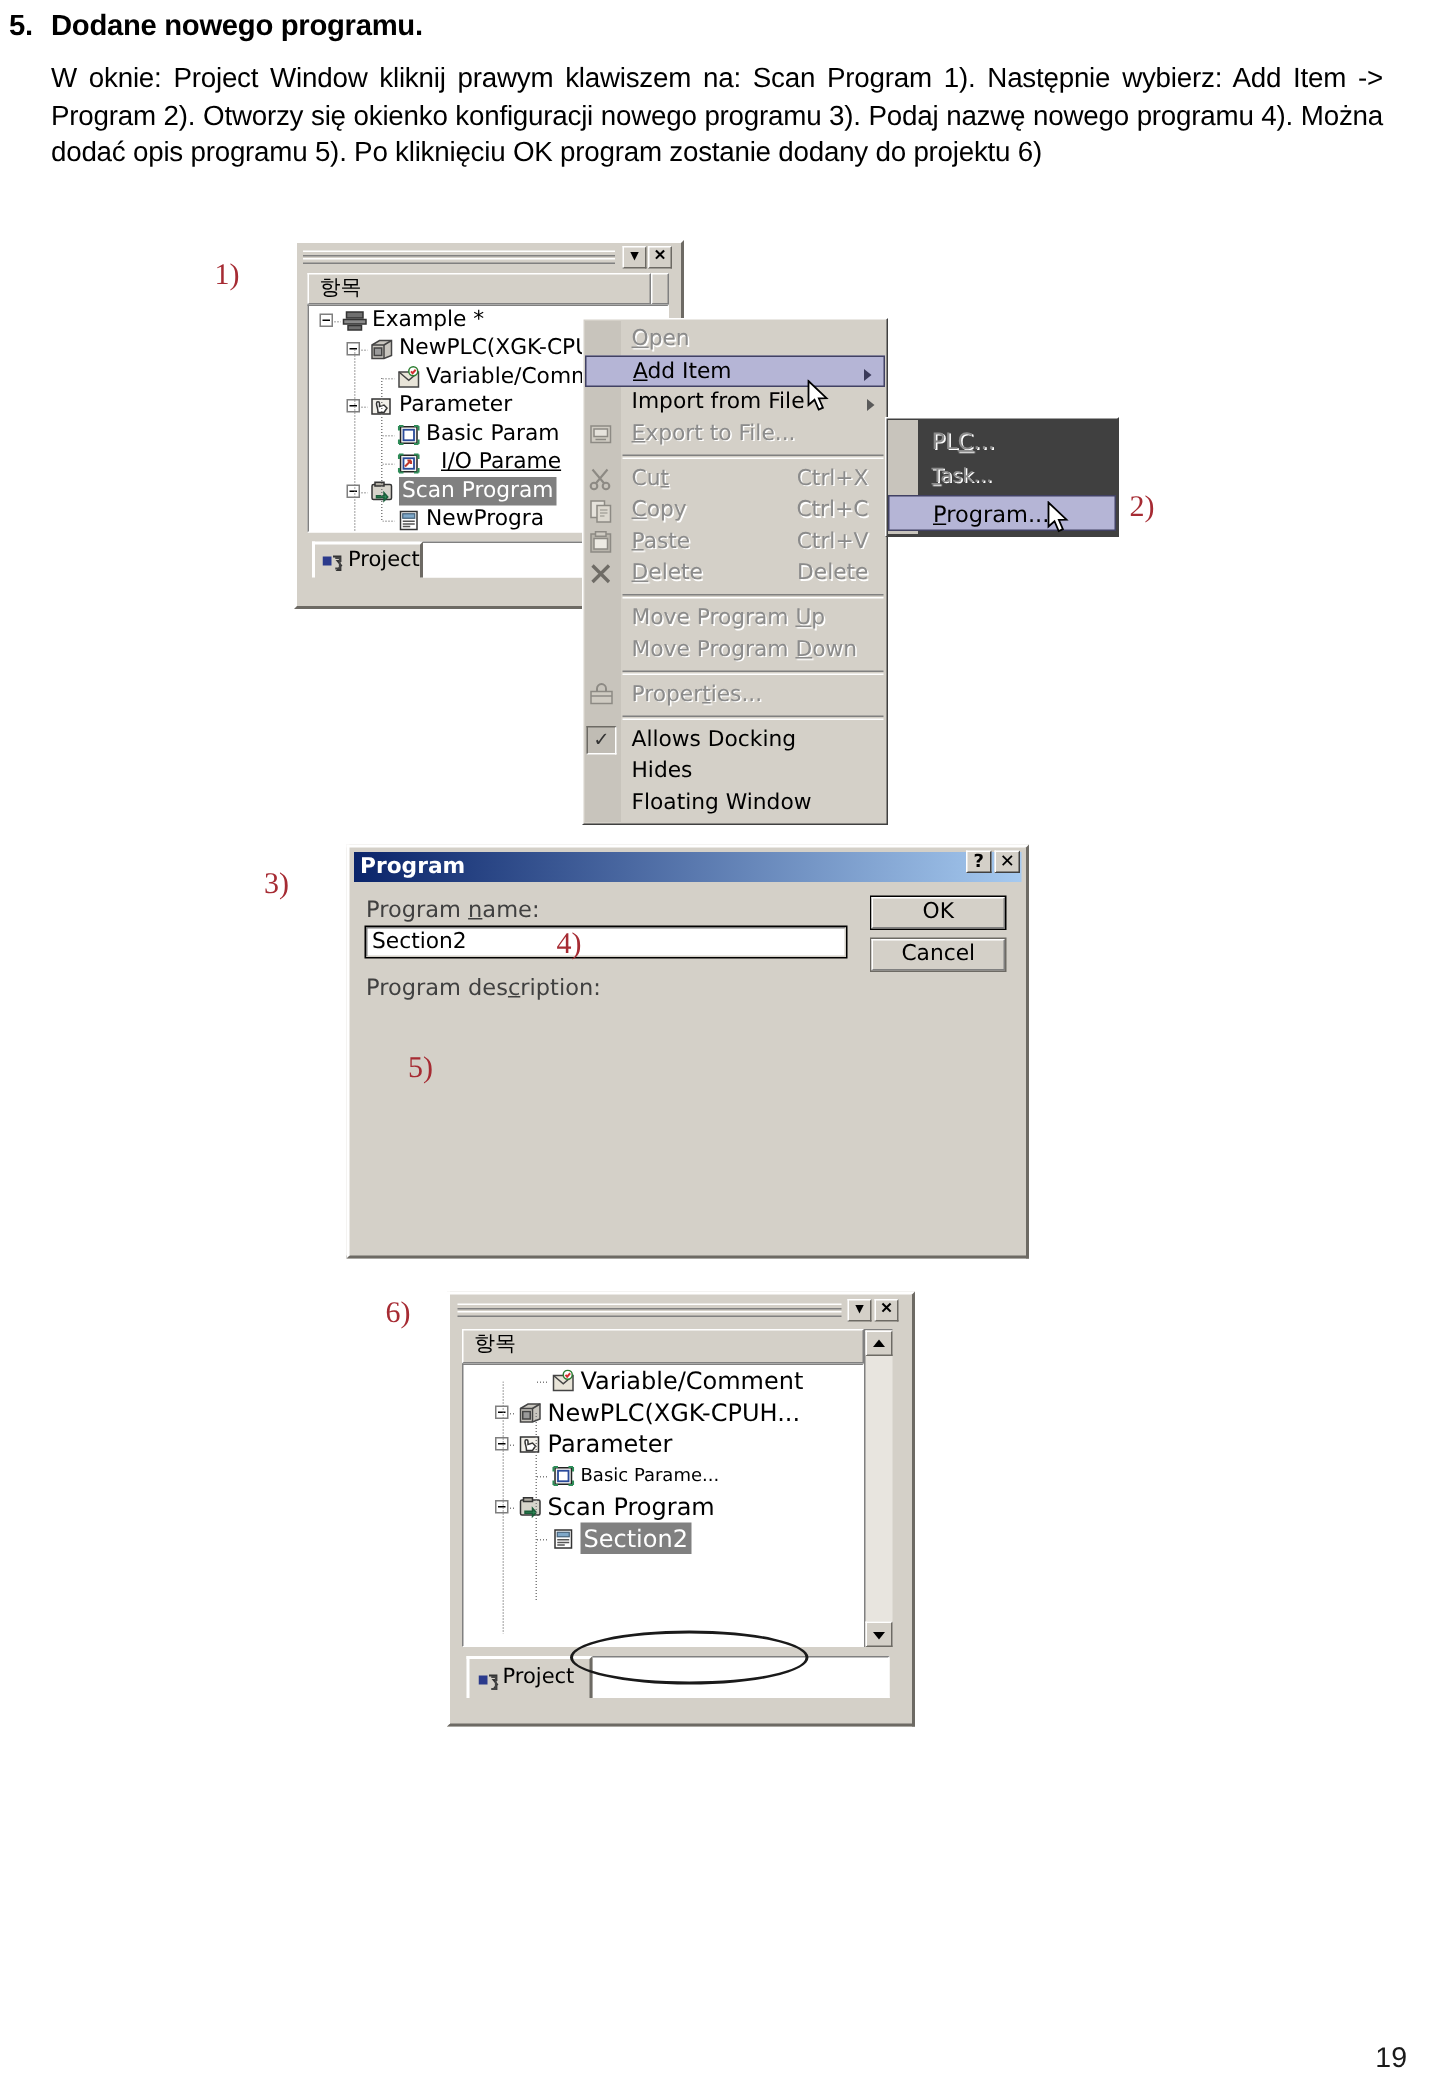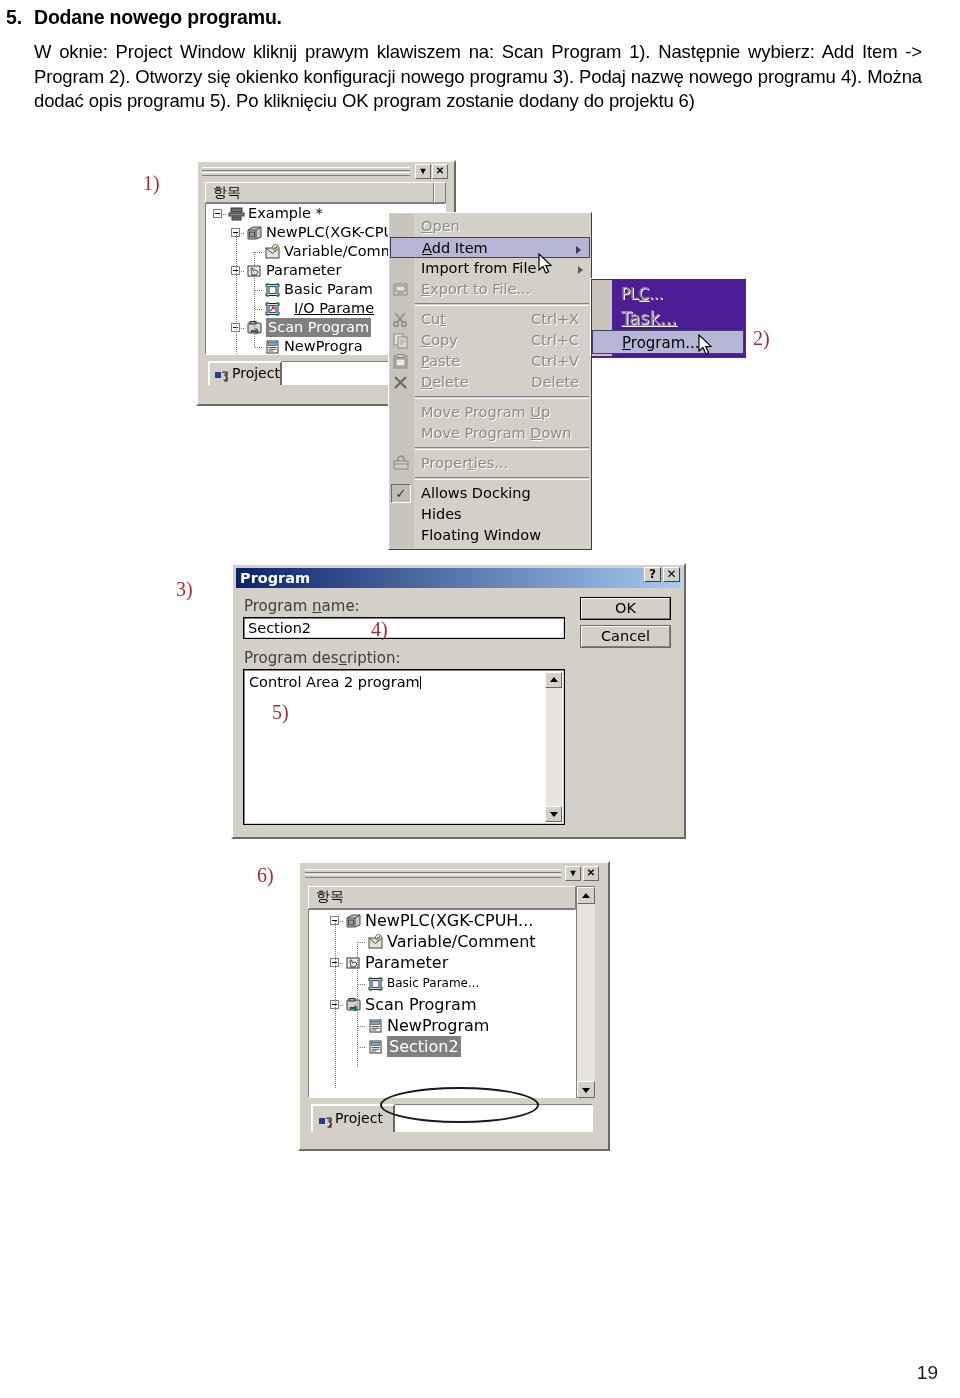--- a/index.html
+++ b/index.html
@@ -247,21 +247,21 @@
     background: #c0bcb4;
     border-top: 1px solid #6d6a64; border-left: 1px solid #6d6a64;
     border-right: 1px solid #ffffff; border-bottom: 1px solid #ffffff;
     box-sizing: border-box;
     text-align: center; font-size: 13px; line-height: 17px; color: #333;
   }
 
   
   #submenu {
     position: absolute;
-    background: #4c1d95;
+    background: #404040;
     box-sizing: border-box;
     border-top: 1px solid #ffffff;
     border-left: 1px solid #ffffff;
     border-right: 1px solid #404040;
     border-bottom: 1px solid #404040;
     font-family: "DejaVu Sans", sans-serif;
   }
   #submenu .gutter {
     position: absolute; left: 1px; top: 1px; bottom: 1px; width: 20px;
     background: #c8c4bc;
@@ -535,21 +535,21 @@
       <div class="mi"><span class="mi-check">✓</span><span>Allows Docking</span></div>
       <div class="mi"><span>Hides</span></div>
       <div class="mi"><span>Floating Window</span></div>
     </div>
 </div>
 
 <div id="submenu" style="left:590px; top:278px; width:156px;">
   <div class="gutter"></div>
   <div id="sub-items" style="position:relative; padding-top:3px; padding-bottom:3px;">
       <div class="mi disabled" style="padding-left: 30px; height: 24px; line-height: 24px; font-size: 15px;"><span>PL<u>C</u>...</span></div>
-      <div class="mi disabled" style="padding-left: 30px; height: 24px; line-height: 24px; font-size: 18px; text-decoration: underline;"><span><u>T</u>ask...</span></div>
+      <div class="mi disabled" style="padding-left: 30px; height: 24px; line-height: 24px; font-size: 13px;"><span><u>T</u>ask...</span></div>
       <div class="mi hl" style="padding-left: 29px; height: 24px; line-height: 24px; font-size: 15px;"><span><u>P</u>rogram...</span></div>
     </div>
 </div>
 
 <div class="ico" style="left:538px; top:253px; width:18px; height:24px; z-index:60;">
   <svg width="18" height="24" viewBox="0 0 18 24">
     <path d="M1 1 L1 17 L5 13.5 L7.8 20 L10.6 18.8 L7.9 12.6 L13 12.4 Z" fill="#ffffff" stroke="#000" stroke-width="1.2"></path>
   </svg>
 </div>
 <div class="ico" style="left:698px; top:334px; width:18px; height:24px; z-index:60;">
@@ -572,35 +572,20 @@
 
   <div class="dlg-label" style="left:11px; top:32px;">
     <span>Program </span><u>n</u><span>ame:</span>
   </div>
   <div class="dlg-input" style="left:11px; top:53px; width:320px; height:20px;">Section2</div>
 
   <div class="dlg-label" style="left:11px; top:84px;">
     <span>Program des</span><u>c</u><span>ription:</span>
   </div>
 
-  <div class="dlg-textarea" style="left:11px; top:105px; width:320px; height:154px;">
-    <div class="ta-text">
-      <span>Control Area 2 program</span><span class="ta-caret"></span>
-    </div>
-
-    <div class="sb-track" style="right:1px; top:1px; width:16px; bottom:1px;
-        background:#e8e5df;">
-      <div class="sb-btn" style="left:-1px; top:0; width:17px; height:16px;">
-        <span class="sb-arrow up"></span>
-      </div>
-      <div class="sb-btn" style="left:-1px; bottom:0; width:17px; height:16px;">
-        <span class="sb-arrow down"></span>
-      </div>
-    </div>
-  </div>
 
   <div class="dlg-btn" style="left:347px; top:32px; width:91px; height:23px;">
     <span class="innr"></span>
     <span style="position:relative;">OK</span>
   </div>
   <div class="dlg-btn" style="left:347px; top:60px; width:91px; height:23px; border-color:#6d6a64;">
     <span class="innr"></span>
     <span style="position:relative;">Cancel</span>
   </div>
 </div>
@@ -626,41 +611,41 @@
     <div class="sb-btn" style="left:0px; top:0px; width:18px; height:17px;">
       <span class="sb-arrow up"></span>
     </div>
     <div class="sb-btn" style="left:0px; bottom:0px; width:18px; height:17px;">
       <span class="sb-arrow down"></span>
     </div>
   </div>
 
   <div class="tree-area" id="tree-bot" style="left:8px; top:46px; width:268px; height:189px;">
       <div class="tree-row" style="height: 21px; line-height: 21px; font-size: 16px;">
+        <div class="tree-dotline-h" style="left: 49px; top: 11px; width: 8px;"></div>
+        <span class="ico" style="left: 58px; top: 3px; width: 17px; height: 16px;"><svg width="17" height="16" viewBox="0 0 17 16">
+            <rect x="2" y="4" width="13" height="10" fill="#e8e4d8" stroke="#444"></rect>
+            <path d="M2 4 L8.5 9.5 L15 4" fill="none" stroke="#444"></path>
+            <circle cx="11.5" cy="3.5" r="3" fill="#ffffff" stroke="#2e7d32"></circle>
+            <path d="M10 3.6 l1.1 1.2 l2 -2.3" fill="none" stroke="#d32f2f" stroke-width="1.3"></path>
+          </svg></span>
+        <span class="tree-label" style="left: 78px;">Variable/Comment</span>
+      </div>
+      <div class="tree-row" style="height: 21px; line-height: 21px; font-size: 16px;">
         <div class="tree-dotline-h" style="left: 27px; top: 11px; width: 8px;"></div>
         <div class="tree-plus" style="left: 21px; top: 6px;"></div>
         <span class="ico" style="left: 36px; top: 3px; width: 17px; height: 16px;"><svg width="17" height="16" viewBox="0 0 17 16">
             <path d="M2 5 L7 2 L15 2 L15 12 L10 14 L2 14 Z" fill="#c9c6bf" stroke="#444"></path>
             <path d="M2 5 L10 5 L10 14" fill="none" stroke="#444"></path>
             <path d="M10 5 L15 2" fill="none" stroke="#444"></path>
             <rect x="3.5" y="7" width="5" height="5" fill="#9a9a9a" stroke="#444"></rect>
           </svg></span>
         <span class="tree-label" style="left: 56px;">NewPLC(XGK-CPUH...</span>
       </div>
       <div class="tree-row" style="height: 21px; line-height: 21px; font-size: 16px;">
-        <div class="tree-dotline-h" style="left: 49px; top: 11px; width: 8px;"></div>
-        <span class="ico" style="left: 58px; top: 3px; width: 17px; height: 16px;"><svg width="17" height="16" viewBox="0 0 17 16">
-            <rect x="2" y="4" width="13" height="10" fill="#e8e4d8" stroke="#444"></rect>
-            <path d="M2 4 L8.5 9.5 L15 4" fill="none" stroke="#444"></path>
-            <circle cx="11.5" cy="3.5" r="3" fill="#ffffff" stroke="#2e7d32"></circle>
-            <path d="M10 3.6 l1.1 1.2 l2 -2.3" fill="none" stroke="#d32f2f" stroke-width="1.3"></path>
-          </svg></span>
-        <span class="tree-label" style="left: 78px;">Variable/Comment</span>
-      </div>
-      <div class="tree-row" style="height: 21px; line-height: 21px; font-size: 16px;">
         <div class="tree-dotline-h" style="left: 27px; top: 11px; width: 8px;"></div>
         <div class="tree-plus" style="left: 21px; top: 6px;"></div>
         <span class="ico" style="left: 36px; top: 3px; width: 17px; height: 16px;"><svg width="17" height="16" viewBox="0 0 17 16">
             <rect x="2" y="3" width="12" height="10" fill="#f2f0ea" stroke="#333"></rect>
             <path d="M6 12 c0 -3 -1 -4 -1 -6 c0 -1.5 2 -1.5 2 0 c0 1 0 2 0 2 l3 -1 l2 2 l-2 3 Z" fill="#ffffff" stroke="#333"></path>
           </svg></span>
         <span class="tree-label" style="left: 56px;">Parameter</span>
       </div>
       <div class="tree-row" style="height: 21px; line-height: 21px; font-size: 12px;">
         <div class="tree-dotline-h" style="left: 49px; top: 11px; width: 8px;"></div>
@@ -673,29 +658,20 @@
       </div>
       <div class="tree-row" style="height: 21px; line-height: 21px; font-size: 16px;">
         <div class="tree-dotline-h" style="left: 27px; top: 11px; width: 8px;"></div>
         <div class="tree-plus" style="left: 21px; top: 6px;"></div>
         <span class="ico" style="left: 36px; top: 3px; width: 17px; height: 16px;"><svg width="17" height="16" viewBox="0 0 17 16">
             <rect x="2" y="3" width="13" height="10" rx="1" fill="#d7d4cb" stroke="#333"></rect>
             <rect x="4" y="1.5" width="6" height="2.5" fill="#b0aca2" stroke="#333"></rect>
             <path d="M5 10.5 h5 l0 -2 l2.5 2.8 l-2.5 2.6 l0 -2 h-5 Z" fill="#2e8b57" stroke="#1b5e3a"></path>
           </svg></span>
         <span class="tree-label" style="left: 56px;">Scan Program</span>
-      </div>
-      <div class="tree-row" style="height: 21px; line-height: 21px; font-size: 16px;">
-        <div class="tree-dotline-h" style="left: 49px; top: 11px; width: 8px;"></div>
-        <span class="ico" style="left: 58px; top: 3px; width: 17px; height: 16px;"><svg width="17" height="16" viewBox="0 0 17 16">
-            <rect x="3" y="2" width="11" height="12" fill="#ffffff" stroke="#333"></rect>
-            <rect x="4.5" y="3.5" width="8" height="3" fill="#7fa8c9" stroke="#44617a" stroke-width="0.8"></rect>
-            <path d="M4.5 8.5 h8 M4.5 10.3 h8 M4.5 12 h5" stroke="#555" stroke-width="1"></path>
-          </svg></span>
-        <span class="tree-label" style="left: 78px;">NewProgram</span>
       </div>
       <div class="tree-row" style="height: 21px; line-height: 21px; font-size: 16px;">
         <div class="tree-dotline-h" style="left: 49px; top: 11px; width: 8px;"></div>
         <span class="ico" style="left: 58px; top: 3px; width: 17px; height: 16px;"><svg width="17" height="16" viewBox="0 0 17 16">
             <rect x="3" y="2" width="11" height="12" fill="#ffffff" stroke="#333"></rect>
             <rect x="4.5" y="3.5" width="8" height="3" fill="#7fa8c9" stroke="#44617a" stroke-width="0.8"></rect>
             <path d="M4.5 8.5 h8 M4.5 10.3 h8 M4.5 12 h5" stroke="#555" stroke-width="1"></path>
           </svg></span>
         <span class="tree-label sel" style="left: 78px;">Section2</span>
       </div>

